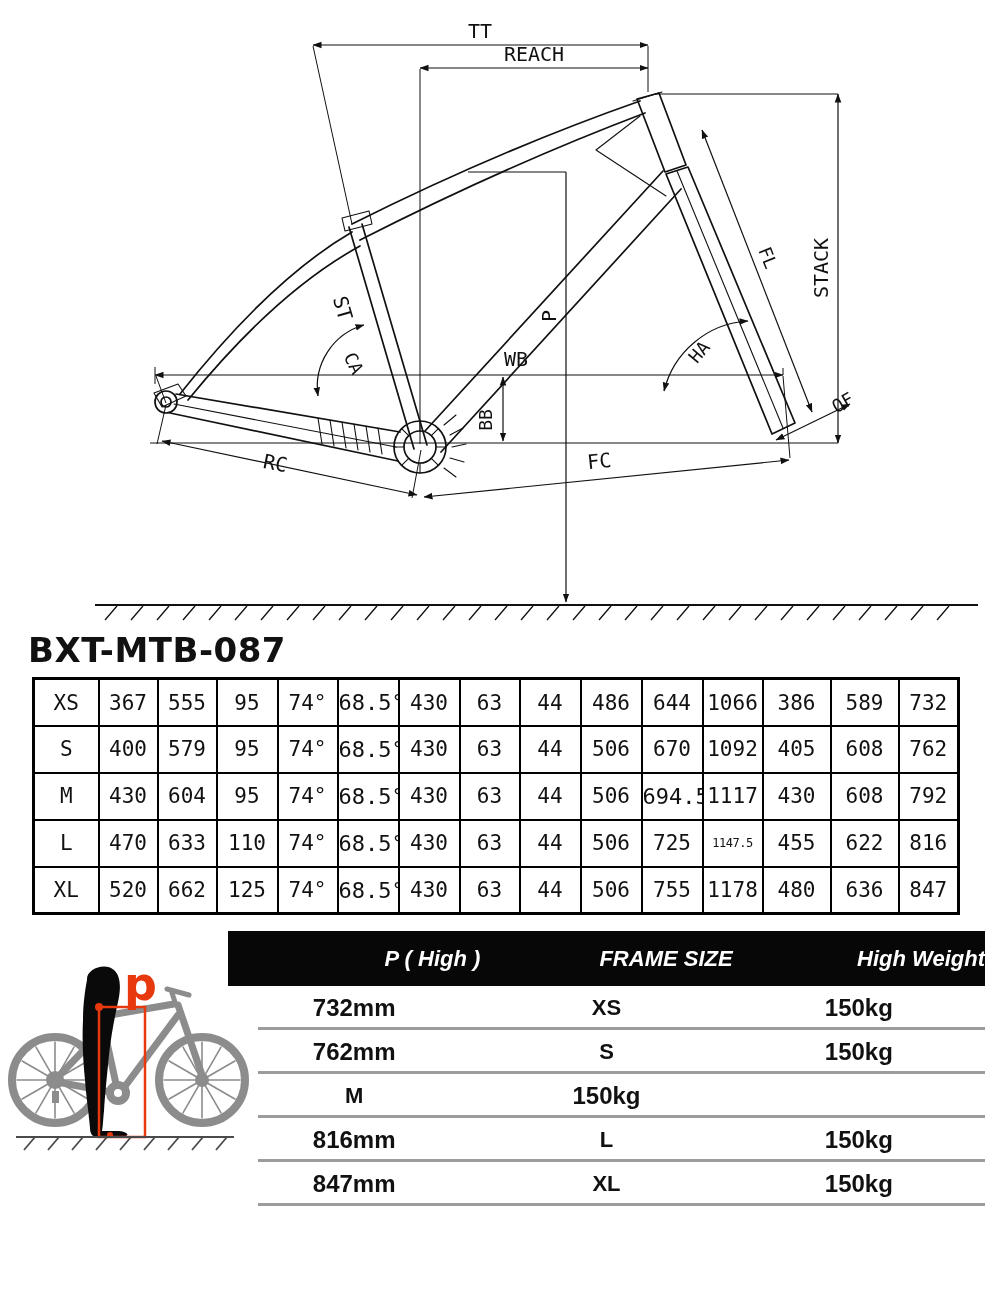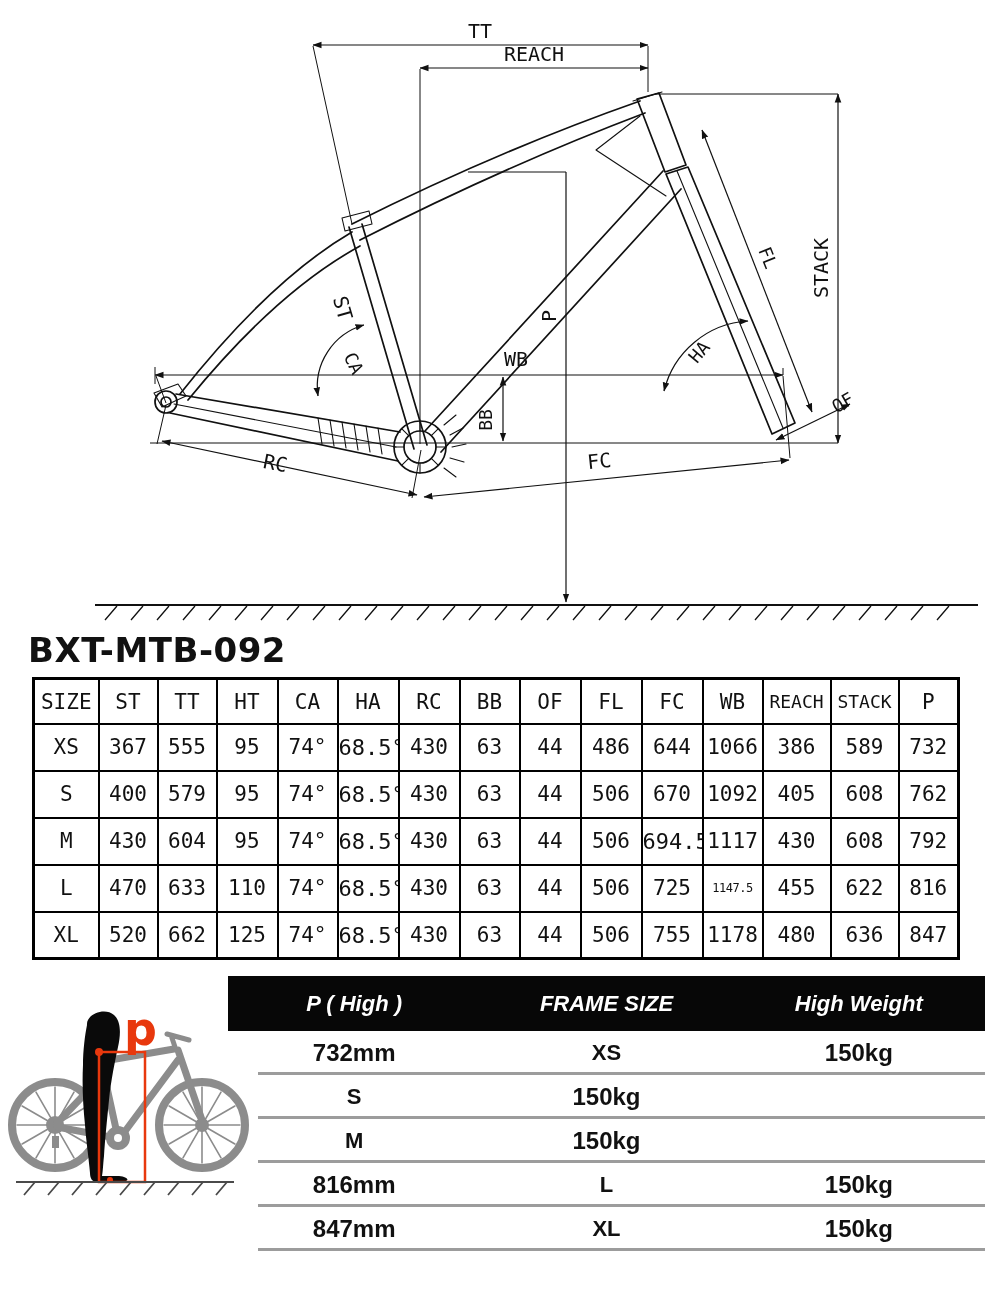--- a/index.html
+++ b/index.html
@@ -44,21 +44,21 @@
   .bike-fill{fill:var(--bike-gray);stroke:none}
   .rider{fill:#0a0a0a;stroke:none}
   .redline{stroke:var(--accent);fill:none;stroke-width:2.5}
   .reddot{fill:var(--accent);stroke:none}
   .p-label{font-family:"DejaVu Sans",sans-serif;font-weight:700;font-size:46px;fill:var(--accent)}
   .gnd{stroke:#4a4a4a;stroke-width:2;fill:none}
   .ghatch path{stroke:#4a4a4a;stroke-width:1.8;fill:none}
 
   .size-table{margin-left:228px;width:757px}
   .size-header{display:grid;grid-template-columns:1fr 1fr 1fr;background:#070707;color:#fff;
-    height:55px;align-items:center;text-align:center;
+    height:55px;align-items:center;text-align:right;
     font-style:italic;font-weight:700;font-size:22px}
   .size-row{position:relative;display:grid;grid-template-columns:1fr 1fr 1fr;height:44px;
     align-items:center;text-align:center;font-weight:700;font-size:24px}
   .size-row .sr-s{font-size:22px}
   .size-row .sep{position:absolute;left:30px;right:0;bottom:0;height:3px;background:var(--sep-gray)}
 </style>
 </head>
 <body>
 
 <svg class="geo-svg" width="990" height="628" viewBox="0 0 990 628" xmlns="http://www.w3.org/2000/svg">
@@ -145,58 +145,41 @@
   <text class="dlabel s18" x="348" y="366" text-anchor="middle" transform="rotate(64 348 366)">CA</text>
   <text class="dlabel" x="274" y="470" text-anchor="middle" transform="rotate(11 274 470)">RC</text>
   <text class="dlabel" x="600" y="468" text-anchor="middle" transform="rotate(-6 600 468)">FC</text>
 
   <path class="ground" d="M95,605 L978,605"></path>
   <g class="hatchg">
       <path d="M105,620l12,-14M131,620l12,-14M157,620l12,-14M183,620l12,-14M209,620l12,-14M235,620l12,-14M261,620l12,-14M287,620l12,-14M313,620l12,-14M339,620l12,-14M365,620l12,-14M391,620l12,-14M417,620l12,-14M443,620l12,-14M469,620l12,-14M495,620l12,-14M521,620l12,-14M547,620l12,-14M573,620l12,-14M599,620l12,-14M625,620l12,-14M651,620l12,-14M677,620l12,-14M703,620l12,-14M729,620l12,-14M755,620l12,-14M781,620l12,-14M807,620l12,-14M833,620l12,-14M859,620l12,-14M885,620l12,-14M911,620l12,-14M937,620l12,-14"></path>
     </g>
 </svg>
 
-<h1 class="title">BXT-MTB-092</h1>
+<h1 class="title">BXT-MTB-087</h1>
 
 <table class="geo">
   <colgroup>
     <col style="width:65px">
       <col style="width:59px">
       <col style="width:59px">
       <col style="width:61px">
     <col style="width:60px">
       <col style="width:61px">
       <col style="width:61px">
       <col style="width:60px">
     <col style="width:61px">
       <col style="width:61px">
       <col style="width:61px">
       <col style="width:60px">
     <col style="width:68px">
       <col style="width:68px">
       <col style="width:60px">
   </colgroup>
   <tbody>
-      <tr>
-    <th>SIZE</th>
-    <th>ST</th>
-    <th>TT</th>
-    <th>HT</th>
-    <th>CA</th>
-    <th>HA</th>
-    <th>RC</th>
-    <th>BB</th>
-    <th>OF</th>
-    <th>FL</th>
-    <th>FC</th>
-    <th>WB</th>
-    <th class="hsm">REACH</th>
-    <th class="hsm">STACK</th>
-    <th>P</th>
-  </tr>
   <tr>
     <td>XS</td>
     <td>367</td>
     <td>555</td>
     <td>95</td>
     <td>74°</td>
     <td class="sm">68.5°</td>
     <td>430</td>
     <td>63</td>
     <td>44</td>
@@ -323,20 +306,21 @@
       <span>High Weight</span>
     </div>
 
     <div class="size-row">
       <span class="sr-p">732mm</span>
       <span class="sr-s">XS</span>
       <span class="sr-w">150kg</span>
       <i class="sep"></i>
     </div>
     <div class="size-row">
+      <span class="sr-p">762mm</span>
       <span class="sr-s">S</span>
       <span class="sr-w">150kg</span>
       <i class="sep"></i>
     </div>
     <div class="size-row">
       <span class="sr-s">M</span>
       <span class="sr-w">150kg</span>
       <i class="sep"></i>
     </div>
     <div class="size-row">

